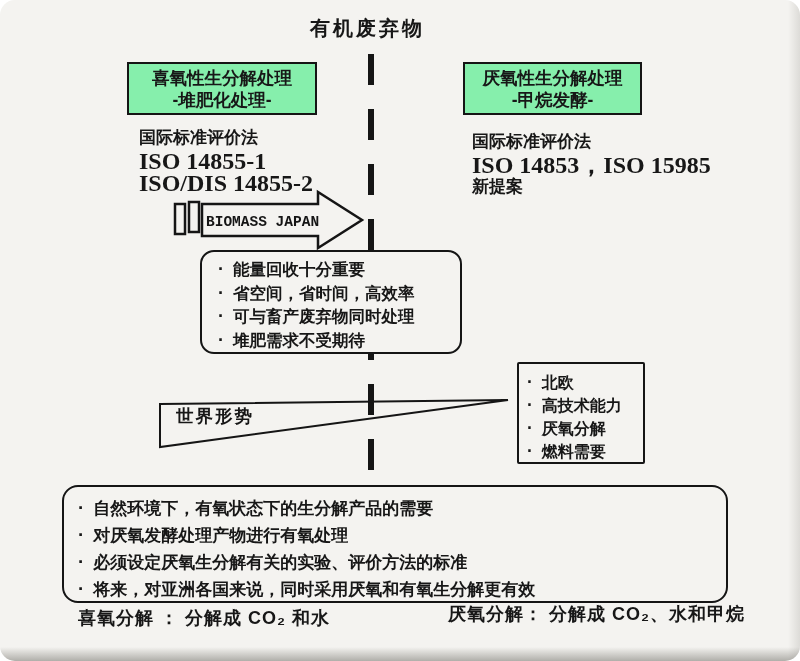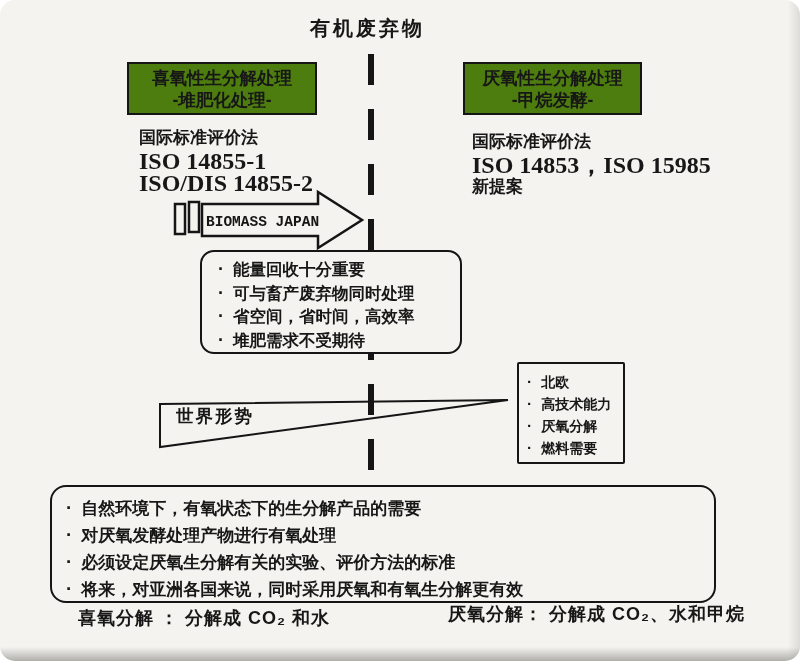--- a/index.html
+++ b/index.html
@@ -13,21 +13,21 @@
   .abs{position:absolute;}
   
   .title{top:15px; left:310px; font-size:20px; letter-spacing:3px; z-index:3;}
   
   .dashline{
     left:368px; top:54px; width:6px; height:434px; z-index:1;
     background:repeating-linear-gradient(to bottom,#151515 0px,#151515 31px,rgba(0,0,0,0) 31px,rgba(0,0,0,0) 55px);
   }
   
   .hdrbox{
-    border:2.5px solid #151515; background:#4d7c0f; z-index:2;
+    border:2.5px solid #151515; background:#86efac; z-index:2;
     display:flex; flex-direction:column; justify-content:center; align-items:center;
     font-size:17.5px; line-height:22px; text-align:center;
   }
   .hdr-left{left:127px; top:62px; width:186px; height:49px;}
   .hdr-right{left:463px; top:62px; width:175px; height:49px;}
   
   .stds{font-size:17px; line-height:22.5px; z-index:2;}
   .stds-left{left:139px; top:127px;}
   .stds-right{left:472px; top:131px;}
   .latin{font-family:"Liberation Serif", serif; font-size:24px;}
@@ -39,26 +39,26 @@
     border:2.5px solid #151515; background:#f4f3f0; z-index:2;
     border-radius:14px; box-sizing:border-box;
   }
   .merits{left:200px; top:250px; width:262px; height:104px; padding:6px 10px 4px 16px;
     font-size:16.5px; line-height:23.5px;}
   
   .wedge-svg{left:155px; top:395px; z-index:2;}
   .world-label{left:176px; top:404px; font-size:17.5px; letter-spacing:2px; z-index:3;}
   
   .factors{
-    left:517px; top:362px; width:108px; height:102px; z-index:2;
+    left:517px; top:362px; width:128px; height:102px; z-index:2;
     border:2px solid #151515; border-radius:2px; background:#f4f3f0; box-sizing:border-box;
-    padding:7px 6px 4px 8px; font-size:14px; line-height:22px;
+    padding:7px 6px 4px 8px; font-size:16px; line-height:22px;
   }
   
-  .conclusion{left:50px; top:485px; width:666px; height:118px; border-radius:16px;
+  .conclusion{left:62px; top:485px; width:666px; height:118px; border-radius:16px;
     padding:8px 10px 4px 14px; font-size:17px; line-height:26px; box-sizing:border-box;}
   
   .li{display:flex; align-items:baseline; white-space:nowrap;}
   .dot{flex:0 0 auto; margin-right:9px;}
   .dot::before{content:"·"; font-size:1.1em;}
   
   .fn{font-size:18px; letter-spacing:1px; z-index:3;}
   .fn-left{left:78px; top:606px;text-align:center;}
   .fn-right{left:448px; top:602px;}
   
@@ -105,25 +105,25 @@
     <text x="38" y="38" class="arrow-label">BIOMASS JAPAN</text>
   </svg>
 
   <div class="abs roundbox merits">
     <div class="li">
         <span class="dot"></span>
         <span>能量回收十分重要</span>
       </div>
     <div class="li">
         <span class="dot"></span>
-        <span>可与畜产废弃物同时处理</span>
+        <span>省空间，省时间，高效率</span>
       </div>
     <div class="li">
         <span class="dot"></span>
-        <span>省空间，省时间，高效率</span>
+        <span>可与畜产废弃物同时处理</span>
       </div>
     <div class="li">
         <span class="dot"></span>
         <span>堆肥需求不受期待</span>
       </div>
   </div>
 
   <svg class="abs wedge-svg" width="360" height="58" viewBox="0 0 360 58">
     <polygon points="5,9 353,5 5,52" fill="none" stroke="#151515" stroke-width="2"></polygon>
   </svg>

